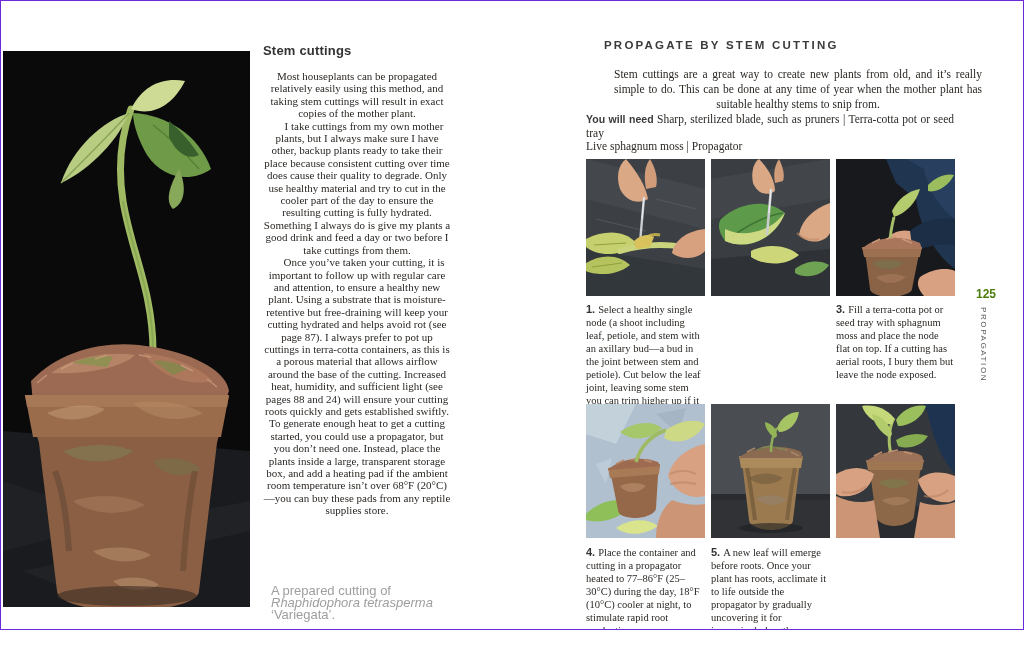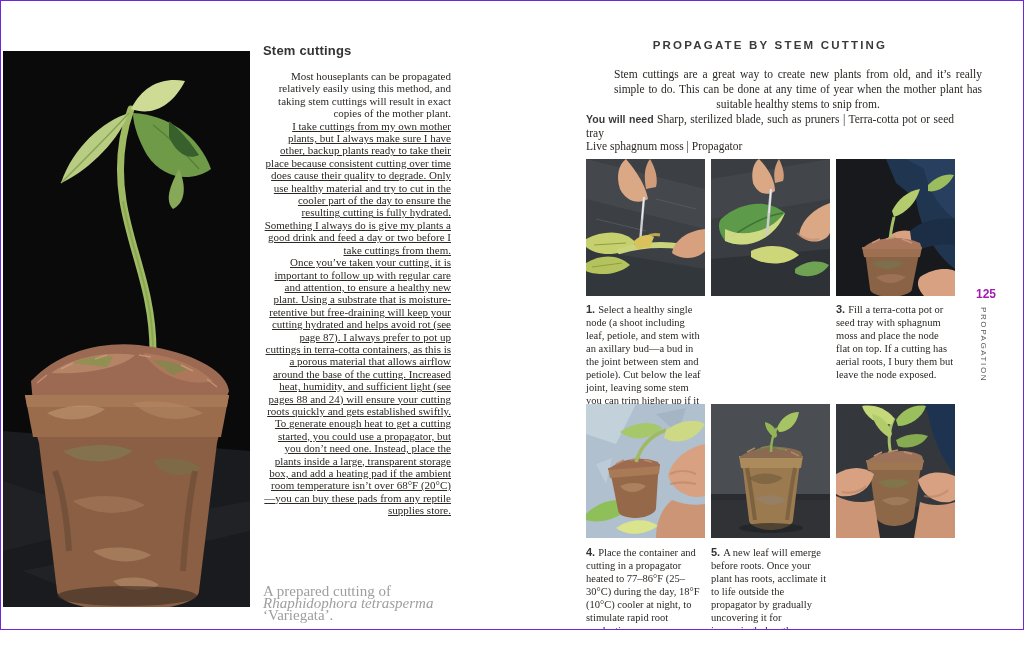--- a/index.html
+++ b/index.html
@@ -18,34 +18,34 @@
   .main-photo{left:2px;top:50px;width:247px;height:556px;}
   .main-photo svg{display:block;width:100%;height:100%;}
   .left-col{left:262px;top:42px;width:188px;}
   .left-heading{
     font-family:"Liberation Sans", sans-serif;
     font-size:13px;font-weight:700;color:#333;
     letter-spacing:.2px;margin:0 0 12px 0;
   }
   .body-copy p{
     margin:0;font-size:11px;line-height:12.4px;color:#2c2824;
-    text-align:right;
-  }
-  .body-copy p.indent{text-indent:14px;text-decoration:underline;}
+    text-align:center;
+  }
+  .body-copy p.indent{text-indent:14px;}
   .photo-caption{
-    left:262px;top:584px;width:205px;
-    font-family:Liberation Serif, serif;
-    font-size:15px;line-height:12px;color:#9e9e9e;
+    left:270px;top:584px;width:205px;
+    font-family:Liberation Sans, sans-serif;
+    font-size:13px;line-height:12px;color:#9e9e9e;
   }
   
   .r-title{
-    left:585px;top:38px;width:368px;
+    left:603px;top:38px;width:368px;
     font-family:"Liberation Sans", sans-serif;
     font-size:11.5px;font-weight:600;color:#3a3a3a;
-    letter-spacing:2.2px;text-align:center;
+    letter-spacing:2.2px;text-align:left;
   }
   .r-intro{
     left:585px;top:66px;width:368px;
     font-size:11.5px;line-height:15px;color:#2c2824;
     text-align:justify;text-align-last:center;margin-left:28px;
   }
   .ywn{left:585px;top:112px;width:368px;font-size:11.5px;line-height:13.5px;color:#2c2824;}
   .ywn-line1{text-align:justify;text-align-last:justify;}
   .ywn-line2{text-align:left;}
   .ywn-label{
@@ -65,21 +65,21 @@
   .cap-r1{top:302px;}
   .cap-r2{top:545px;}
   .step-num{
     font-family:"Liberation Sans", sans-serif;
     font-weight:700;font-size:11px;color:#333;
     padding-right:3px;
   }
   .page-num{
     left:968px;top:286px;width:34px;
     font-family:"Liberation Sans", sans-serif;
-    font-size:12px;font-weight:700;color:#a21caf;text-align:center;
+    font-size:12px;font-weight:700;color:#4d7c0f;text-align:center;
   }
   .side-label{
     left:978px;top:306px;height:90px;
     font-family:"Liberation Sans", sans-serif;
     font-size:8px;color:#5a5a5a;letter-spacing:1.6px;
     writing-mode:vertical-rl;
   }
 </style>
 </head>
 <body>

